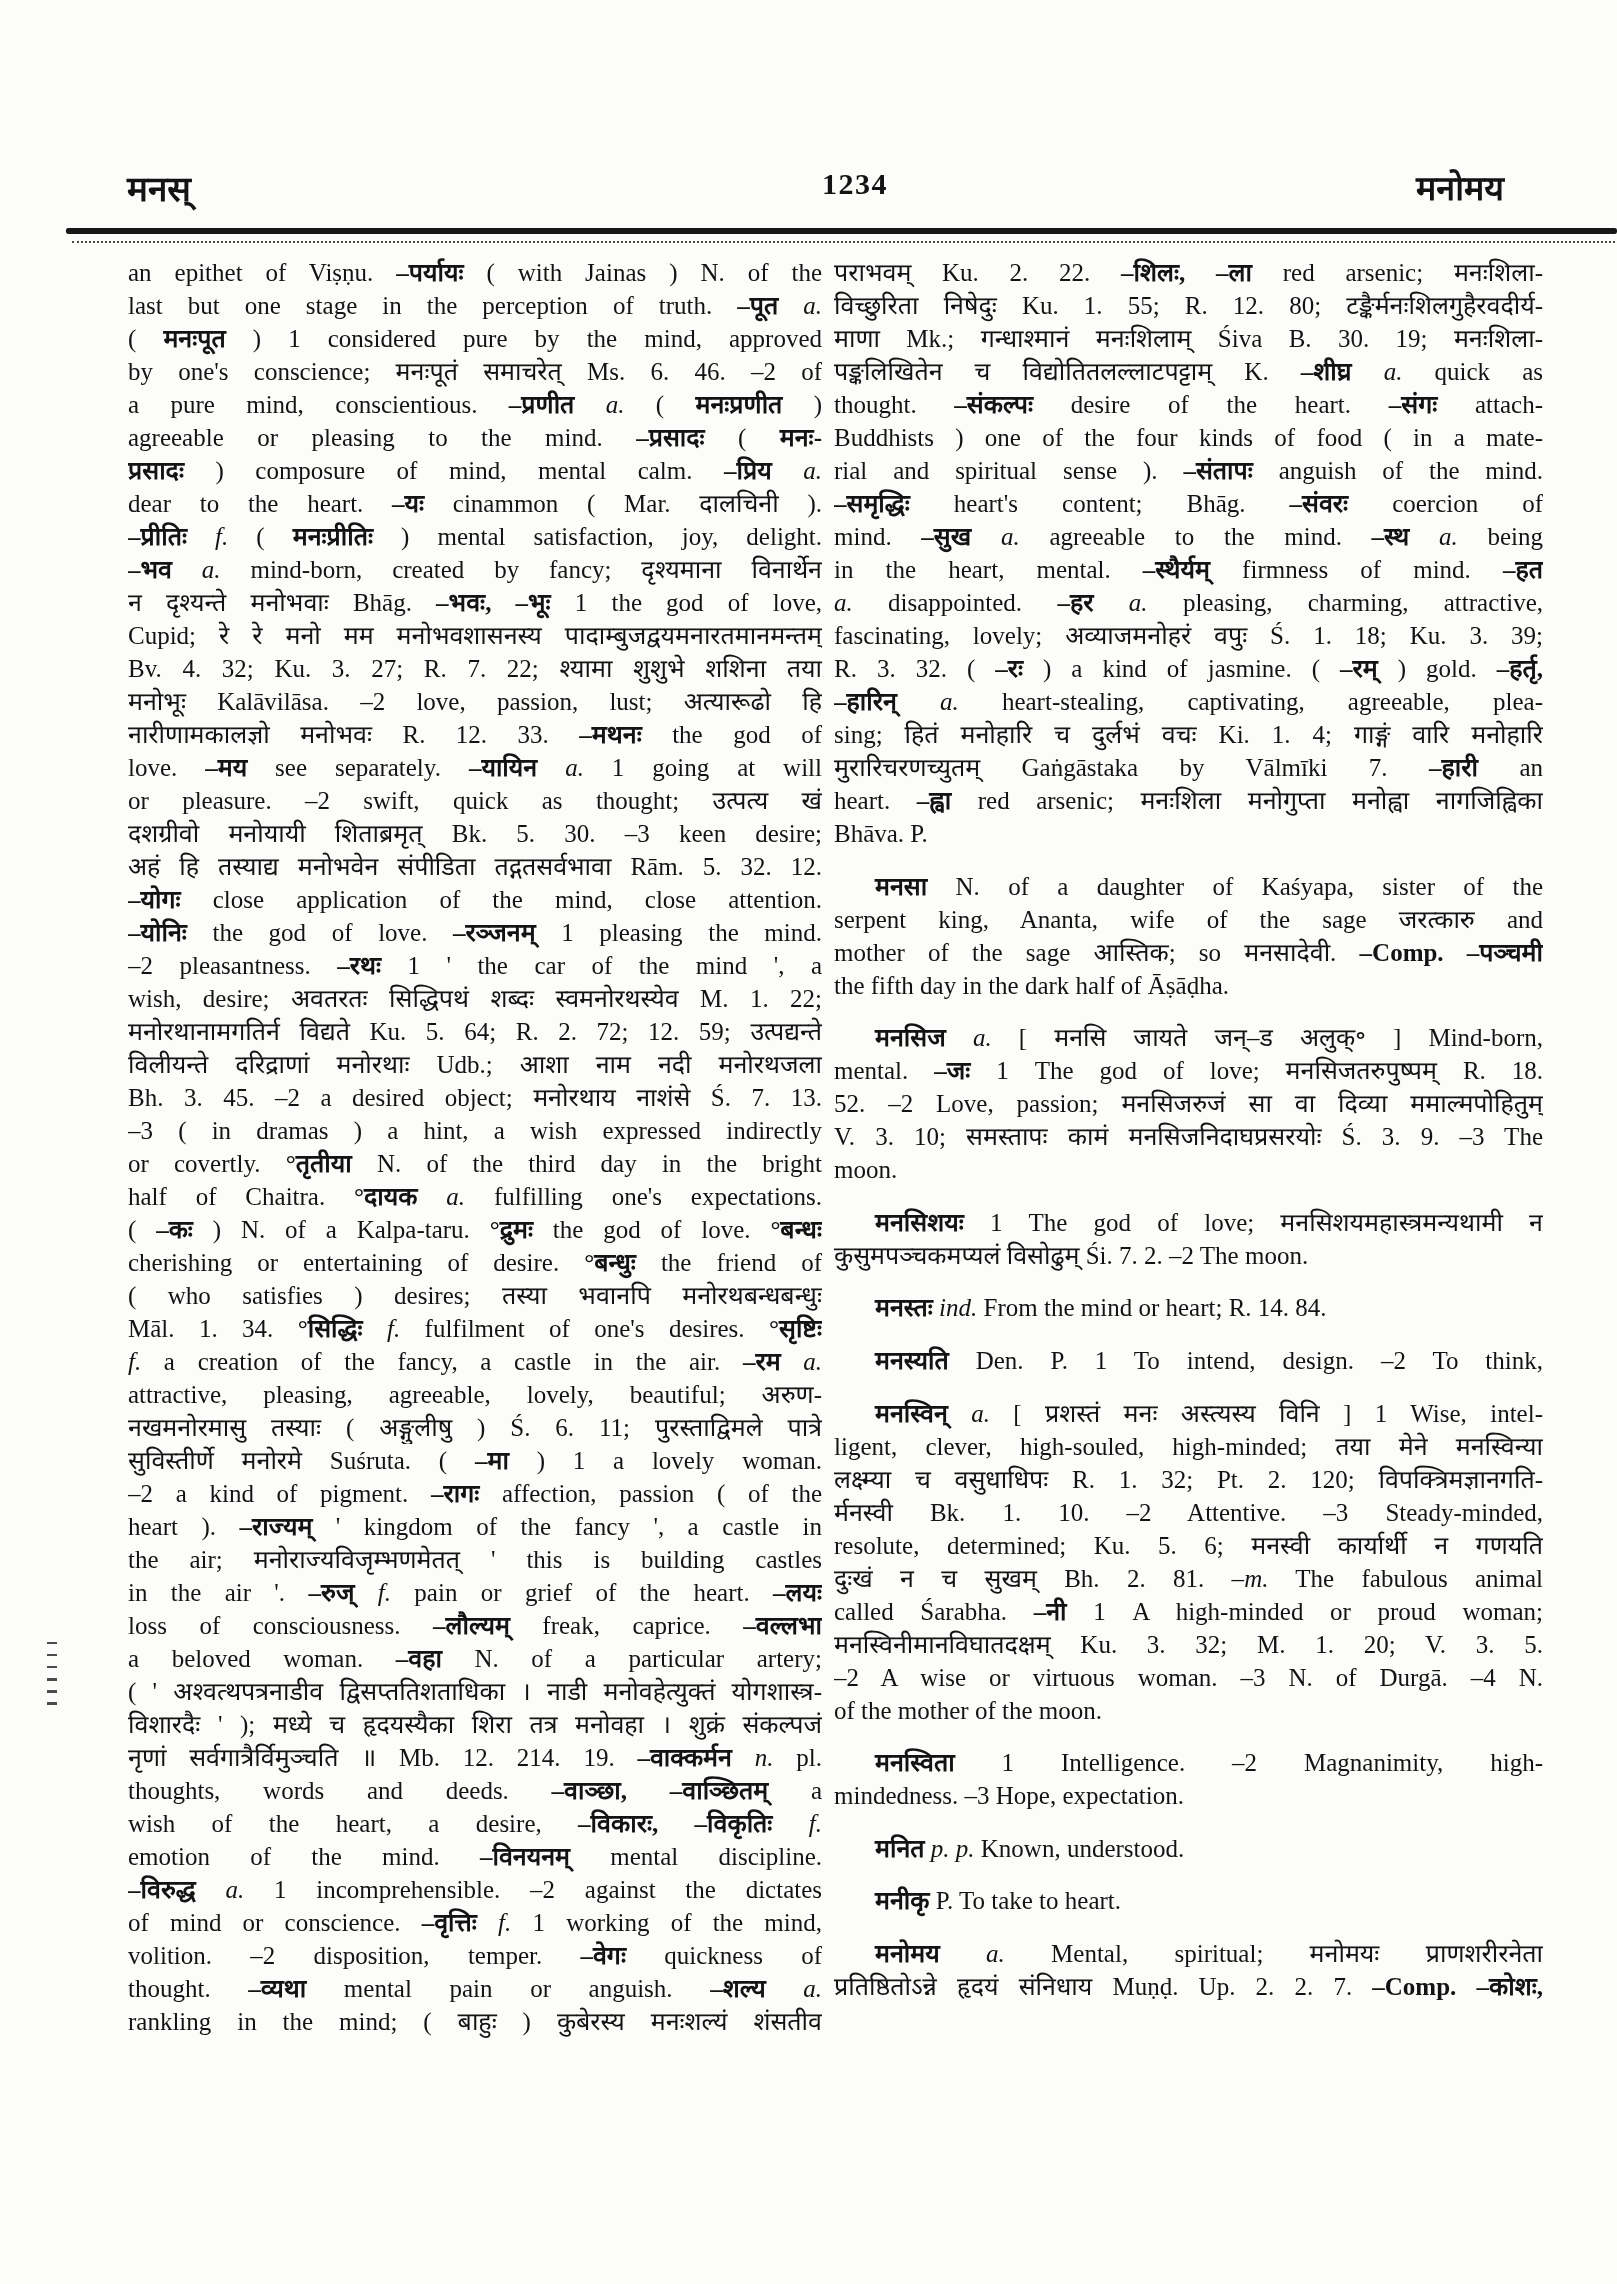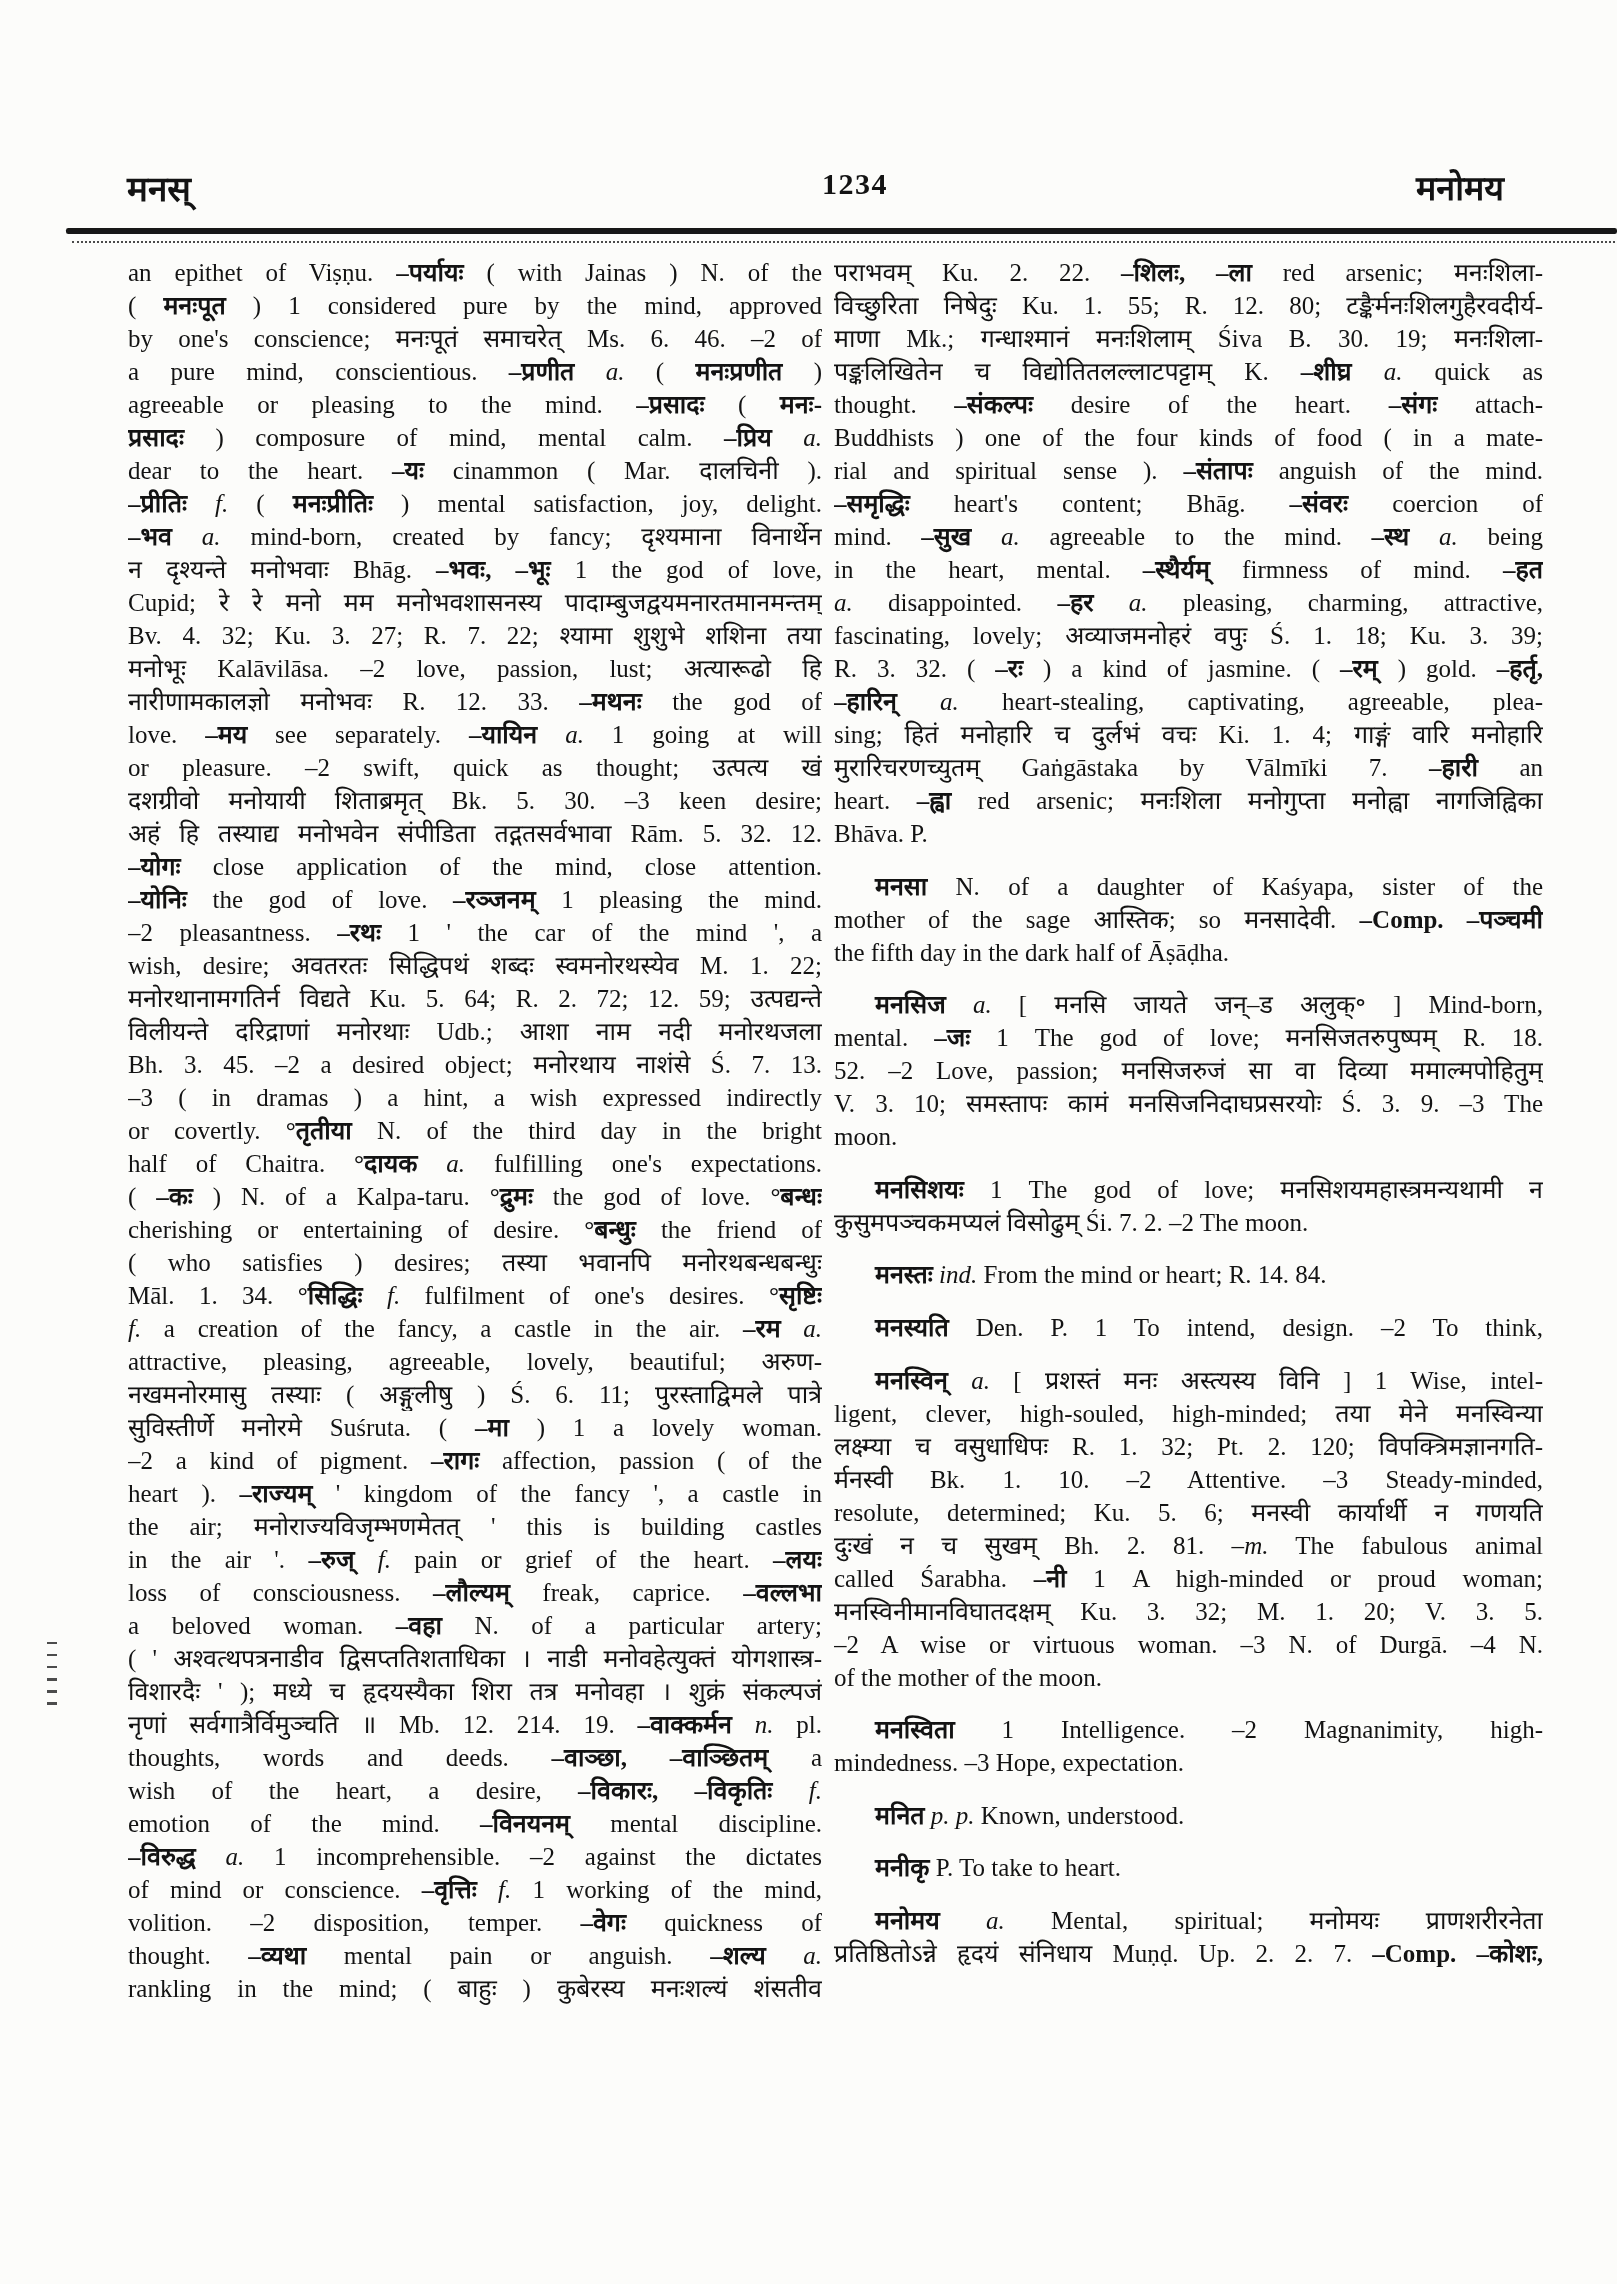--- a/index.html
+++ b/index.html
@@ -44,20 +44,21 @@
       <span></span>
       <span></span>
       <span></span>
       <span></span>
   </div>
 
   <div class="cols">
     <div class="col col-left">
         <div class="para">
           <div class="tline">an epithet of Viṣṇu. <b>–पर्यायः</b> ( with Jainas ) N. of the</div>
+          <div class="tline">last but one stage in the perception of truth. <b>–पूत</b> <i>a.</i></div>
           <div class="tline">( <b>मनःपूत</b> ) 1 considered pure by the mind, approved</div>
           <div class="tline">by one's conscience; मनःपूतं समाचरेत् Ms. 6. 46. –2 of</div>
           <div class="tline">a pure mind, conscientious. <b>–प्रणीत</b> <i>a.</i> ( <b>मनःप्रणीत</b> )</div>
           <div class="tline">agreeable or pleasing to the mind. <b>–प्रसादः</b> ( <b>मनः-</b></div>
           <div class="tline"><b>प्रसादः</b> ) composure of mind, mental calm. <b>–प्रिय</b> <i>a.</i></div>
           <div class="tline">dear to the heart. <b>–यः</b> cinammon ( Mar. दालचिनी ).</div>
           <div class="tline"><b>–प्रीतिः</b> <i>f.</i> ( <b>मनःप्रीतिः</b> ) mental satisfaction, joy, delight.</div>
           <div class="tline"><b>–भव</b> <i>a.</i> mind-born, created by fancy; दृश्यमाना विनार्थेन</div>
           <div class="tline">न दृश्यन्ते मनोभवाः Bhāg. <b>–भवः, –भूः</b> 1 the god of love,</div>
           <div class="tline">Cupid; रे रे मनो मम मनोभवशासनस्य पादाम्बुजद्वयमनारतमानमन्तम्</div>
@@ -121,20 +122,21 @@
           <div class="tline">fascinating, lovely; अव्याजमनोहरं वपुः Ś. 1. 18; Ku. 3. 39;</div>
           <div class="tline">R. 3. 32. ( <b>–रः</b> ) a kind of jasmine. ( <b>–रम्</b> ) gold. <b>–हर्तृ,</b></div>
           <div class="tline"><b>–हारिन्</b> <i>a.</i> heart-stealing, captivating, agreeable, plea-</div>
           <div class="tline">sing; हितं मनोहारि च दुर्लभं वचः Ki. 1. 4; गाङ्गं वारि मनोहारि</div>
           <div class="tline">मुरारिचरणच्युतम् Gaṅgāstaka by Vālmīki 7. <b>–हारी</b> an</div>
           <div class="tline">heart. <b>–ह्वा</b> red arsenic; मनःशिला मनोगुप्ता मनोह्वा नागजिह्विका</div>
           <div class="tline endline">Bhāva. P.</div>
         </div>
         <div class="para indent">
           <div class="tline"><b>मनसा</b> N. of a daughter of Kaśyapa, sister of the</div>
+          <div class="tline">serpent king, Ananta, wife of the sage जरत्कारु and</div>
           <div class="tline">mother of the sage आस्तिक; so मनसादेवी. <b>–Comp. –पञ्चमी</b></div>
           <div class="tline endline">the fifth day in the dark half of Āṣāḍha.</div>
         </div>
         <div class="para indent">
           <div class="tline"><b>मनसिज</b> <i>a.</i> [ मनसि जायते जन्–ड अलुक्॰ ] Mind-born,</div>
           <div class="tline">mental. <b>–जः</b> 1 The god of love; मनसिजतरुपुष्पम् R. 18.</div>
           <div class="tline">52. –2 Love, passion; मनसिजरुजं सा वा दिव्या ममाल्मपोहितुम्</div>
           <div class="tline">V. 3. 10; समस्तापः कामं मनसिजनिदाघप्रसरयोः Ś. 3. 9. –3 The</div>
           <div class="tline endline">moon.</div>
         </div>

